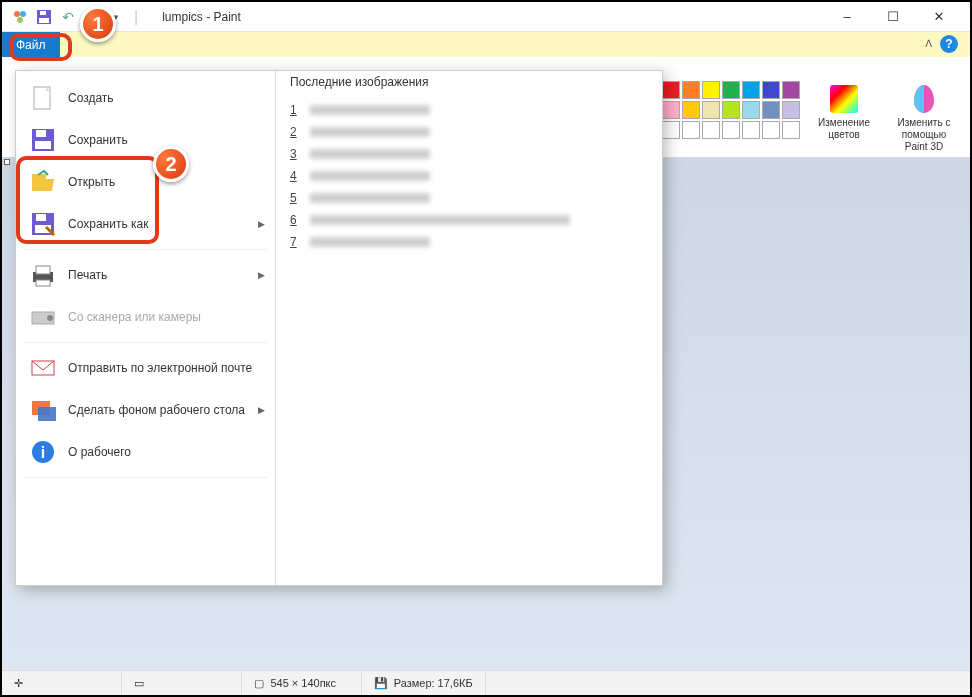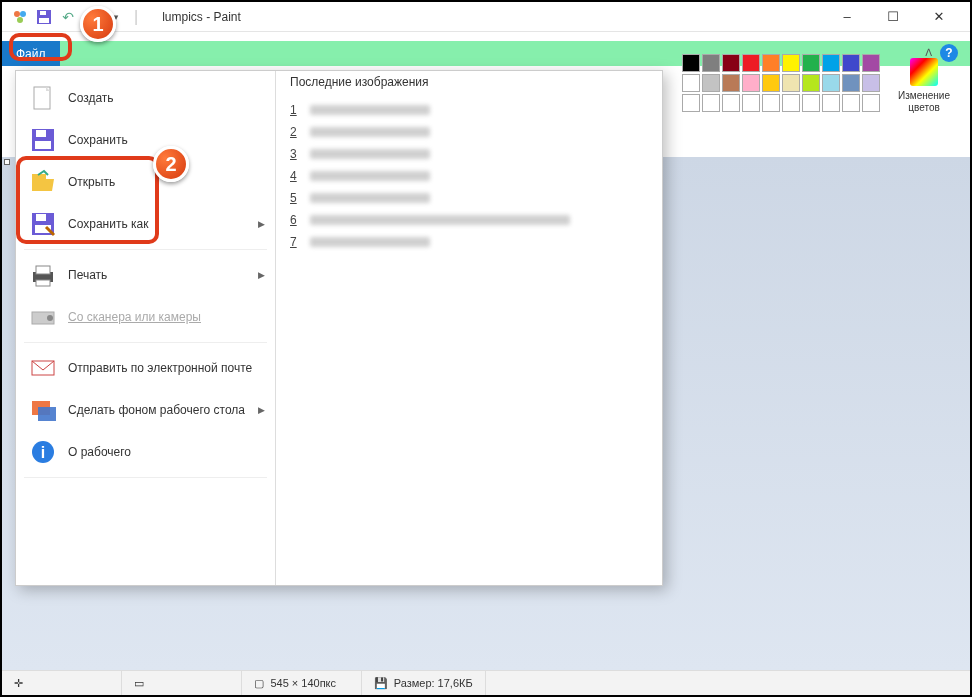--- a/index.html
+++ b/index.html
@@ -7,38 +7,38 @@
 
 
 .titlebar { height: 30px; background: #fff; display: flex; align-items: center; padding: 0 8px; border-bottom: 1px solid #e5e5e5; }
 .qat { display: flex; align-items: center; gap: 4px; }
 .qat-icon { width: 20px; height: 20px; display: flex; align-items: center; justify-content: center; }
 .title-text { margin-left: 20px; font-size: 12px; color: #333; }
 .winctrl { margin-left: auto; display: flex; }
 .winctrl div { width: 46px; height: 30px; display: flex; align-items: center; justify-content: center; font-size: 13px; color: #333; cursor: pointer; }
 
 
-.ribbon-row { height: 25px; background: #86efac; display: flex; align-items: center; position: relative; margin-top: 9px; }
+.ribbon-row { height: 25px; background: #fef9c3; display: flex; align-items: center; position: relative; }
 .file-tab { background: #1979ca; color: #fff; font-size: 12px; padding: 4px 14px; height: 25px; display: flex; align-items: center; cursor: pointer; }
 .help-icon { position: absolute; right: 12px; top: 3px; width: 18px; height: 18px; border-radius: 50%; background: #1e88e5; color: #fff; font-size: 12px; font-weight: bold; display: flex; align-items: center; justify-content: center; }
 .collapse-chev { position: absolute; right: 38px; top: 6px; font-size: 10px; color: #555; }
 
 
-.ribbon-right { position: absolute; right: 10px; top: 52px; display: flex; align-items: flex-start; gap: 8px; }
+.ribbon-right { position: absolute; right: 10px; top: 79px; display: flex; align-items: flex-start; gap: 8px; }
 .color-grid { display: flex; flex-direction: column; gap: 2px; }
 .color-row { display: flex; gap: 2px; }
 .swatch { width: 18px; height: 18px; border: 1px solid #aaa; }
 .ribbon-btn { display: flex; flex-direction: column; align-items: center; width: 72px; padding: 2px; font-size: 10px; text-align: center; color: #333; line-height: 1.2; }
 .ribbon-btn .ico { width: 32px; height: 32px; margin-bottom: 2px; }
 
 
 .file-menu { position: absolute; left: 13px; top: 68px; width: 648px; height: 516px; background: #fff; border: 1px solid #ccc; box-shadow: 4px 4px 14px rgba(0,0,0,0.25); display: flex; z-index: 5; }
 .file-left { width: 260px; border-right: 1px solid #ddd; padding: 6px 0; }
 .file-item { display: flex; align-items: center; padding: 8px 14px; font-size: 12px; color: #333; cursor: pointer; gap: 12px; position: relative; }
-.file-item.disabled { color: #aaa; text-decoration: underline; }
+.file-item.disabled { color: #aaa; }
 .file-item .fi-icon { width: 26px; height: 26px; flex-shrink: 0; }
 .file-item .arrow { position: absolute; right: 10px; font-size: 9px; color: #666; }
 .file-right { flex: 1; padding: 4px 14px; }
 .recent-title { font-size: 12px; color: #333; margin-bottom: 10px; }
 .recent-item { display: flex; align-items: center; gap: 8px; padding: 4px 0; font-size: 12px; color: #444; }
 .recent-item .num { width: 12px; text-decoration: underline; }
 .blur { width: 120px; height: 10px; background: #d0d0d0; border-radius: 2px; filter: blur(2px); }
 .blur.long { width: 260px; }
 
 
@@ -143,20 +143,30 @@
               <stop offset="0" stop-color="#f0f"></stop>
               <stop offset=".3" stop-color="#f00"></stop>
               <stop offset=".6" stop-color="#ff0"></stop>
               <stop offset="1" stop-color="#0ff"></stop>
             </linearGradient>
           </defs>
         </svg>
     </div>
     <span>Изменение цветов</span>
   </div>
+  <div class="ribbon-btn">
+    <div class="ico">
+      <svg width="32" height="32" viewBox="0 0 32 32">
+          <path d="M16 2 C10 2 6 10 6 18 C6 26 12 30 16 30 C20 30 26 26 26 18 C26 10 22 2 16 2 Z" fill="#e855b5"></path>
+          <path d="M16 2 C10 2 6 10 6 18 C6 26 12 30 16 30 Z" fill="#5bc5f2"></path>
+        </svg>
+    </div>
+    <span>Изменить с</span>
+    <span>помощью Paint 3D</span>
+  </div>
 </div>
 
 <div class="canvas-area">
   <div class="canvas-handle"></div>
 </div>
 
 <div class="file-menu">
   <div class="file-left" id="file-left">
       <div class="file-item">
         <div class="fi-icon"><svg width="26" height="26">

